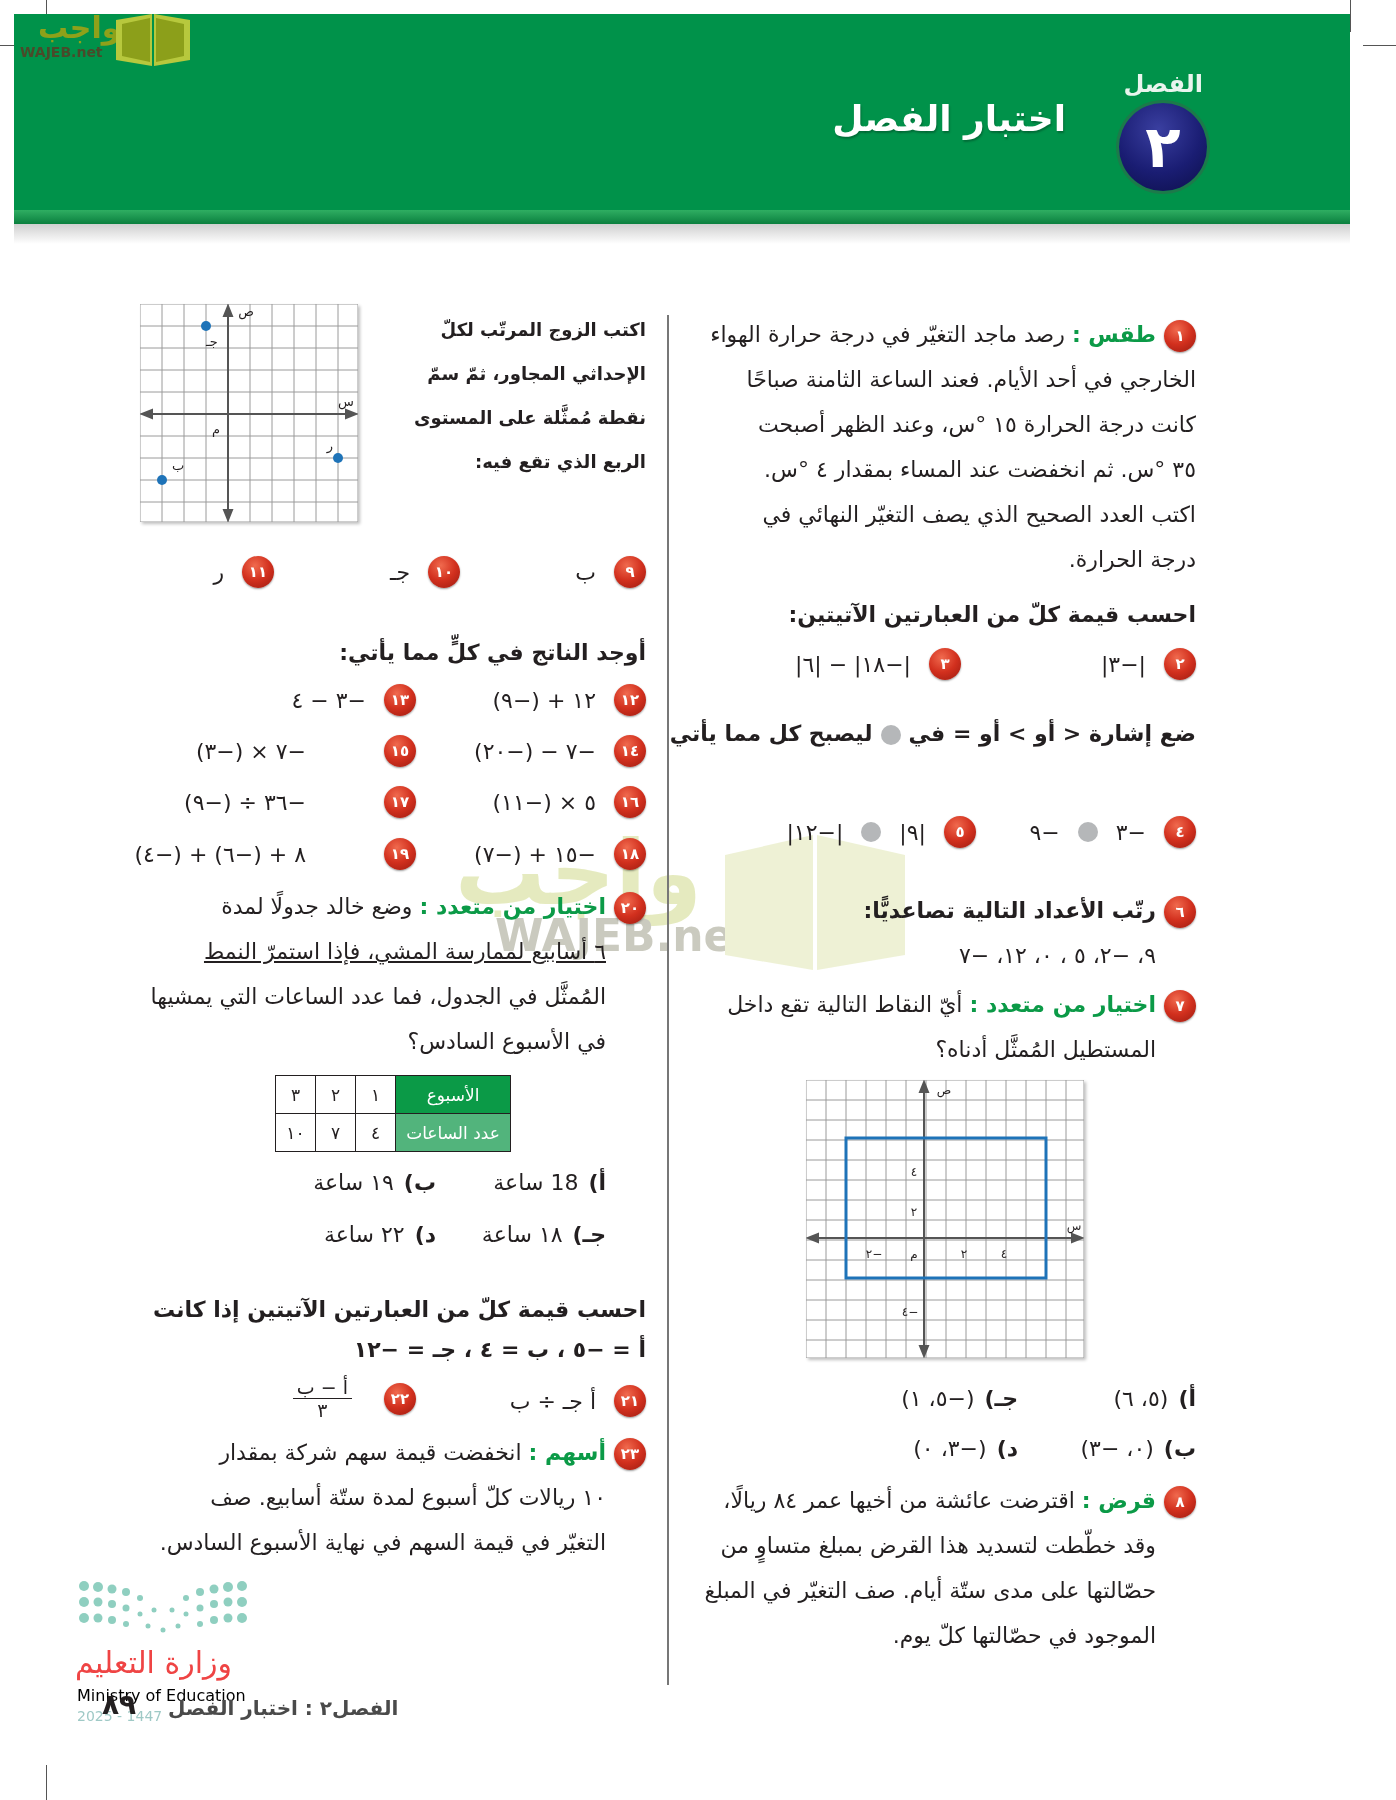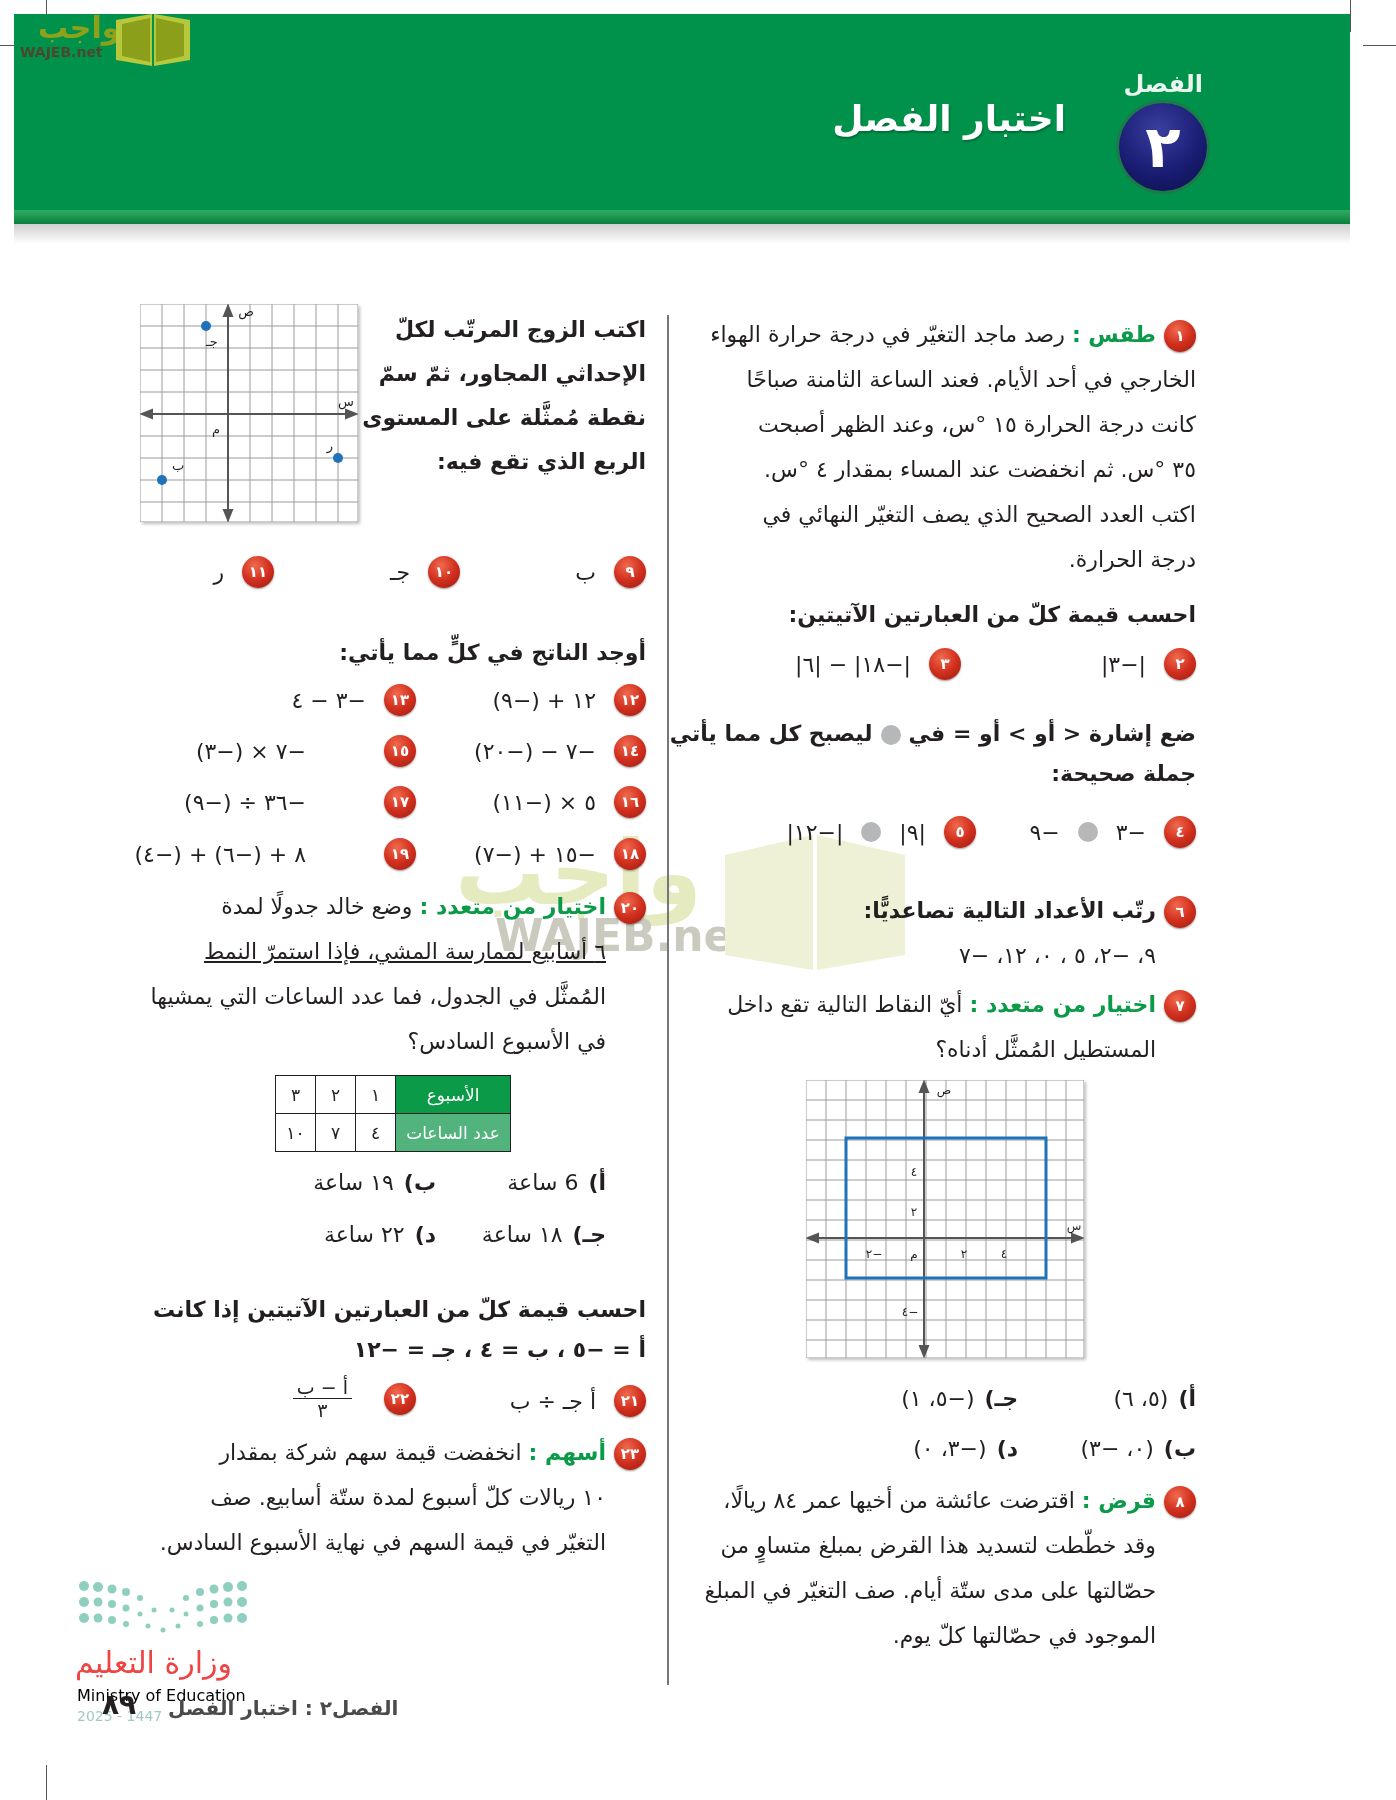--- a/index.html
+++ b/index.html
@@ -127,21 +127,20 @@
   <span class="num">٢</span>
   <span>|−٣|</span>
 </div>
 <div class="expr" style="right:435px; top:648px;">
   <span class="num">٣</span>
   <span>|−١٨| − |٦|</span>
 </div>
 
 <div class="txt bold" style="right:200px; top:714px; line-height:40px;">
   <div><span>ضع إشارة &lt; أو &gt; أو = في</span><span class="gray-dot"></span><span>ليصبح كل مما يأتي</span></div>
-  <div>جملة صحيحة:</div>
 </div>
 
 <div class="expr" style="right:200px; top:816px;">
   <span class="num">٤</span>
   <span>−٣</span>
   <span class="gray-dot"></span>
   <span>−٩</span>
 </div>
 <div class="expr" style="right:420px; top:816px;">
   <span class="num">٥</span>
@@ -232,21 +231,21 @@
   <span>(−٣، ٠)</span>
 </div>
 
 <div class="txt" style="right:200px; top:1478px; width:520px;">
   <div><span class="num">٨</span><span class="green">قرض :</span> <span>اقترضت عائشة من أخيها عمر ٨٤ ريالًا،</span></div>
   <div style="margin-right:40px;">وقد خطّطت لتسديد هذا القرض بمبلغ متساوٍ من</div>
   <div style="margin-right:40px;">حصّالتها على مدى ستّة أيام. صف التغيّر في المبلغ</div>
   <div style="margin-right:40px;">الموجود في حصّالتها كلّ يوم.</div>
 </div>
 
-<div class="txt bold" style="right:750px; top:308px; line-height:44px; font-size:22px;">
+<div class="txt bold" style="right:750px; top:308px; line-height:44px; font-size:18px;">
   <div>اكتب الزوج المرتّب لكلّ</div>
   <div>الإحداثي المجاور، ثمّ سمّ</div>
   <div>نقطة مُمثَّلة على المستوى</div>
   <div>الربع الذي تقع فيه:</div>
 </div>
 
 <svg class="grid-svg" style="left:140px; top:304px;" width="218" height="218" viewBox="0 0 218 218">
   <g stroke="#9a9a9a" stroke-width="1">
     <line x1="0" y1="0" x2="0" y2="218"></line>
       <line x1="22" y1="0" x2="22" y2="218"></line>
@@ -361,21 +360,21 @@
     <td class="h2">عدد الساعات</td>
     <td class="v">٤</td>
     <td class="v">٧</td>
     <td class="v">١٠</td>
   </tr>
 </tbody>
   </table>
 
 <div class="expr" style="right:790px; top:1170px;">
     <span class="bold">أ)</span>
-    <span>6 ساعة</span>
+    <span>18 ساعة</span>
   </div>
 <div class="expr" style="right:960px; top:1170px;">
     <span class="bold">ب)</span>
     <span>١٩ ساعة</span>
   </div>
 <div class="expr" style="right:790px; top:1222px;">
     <span class="bold">جـ)</span>
     <span>١٨ ساعة</span>
   </div>
 <div class="expr" style="right:960px; top:1222px;">

